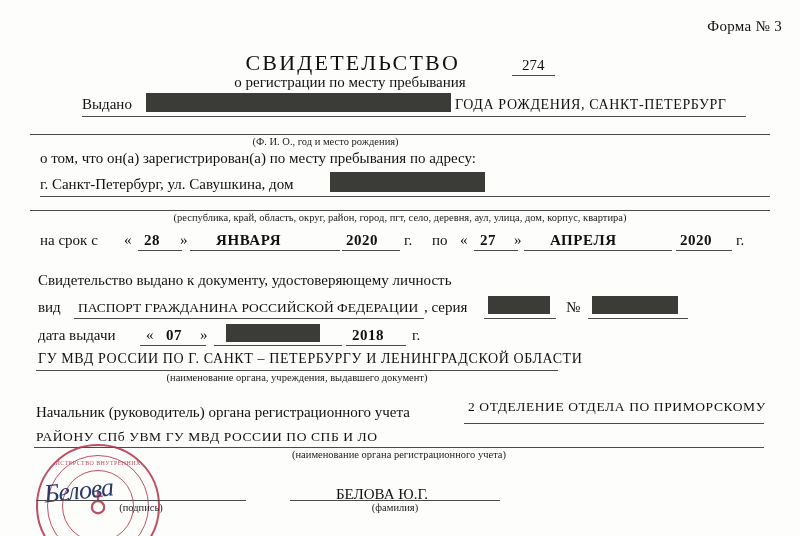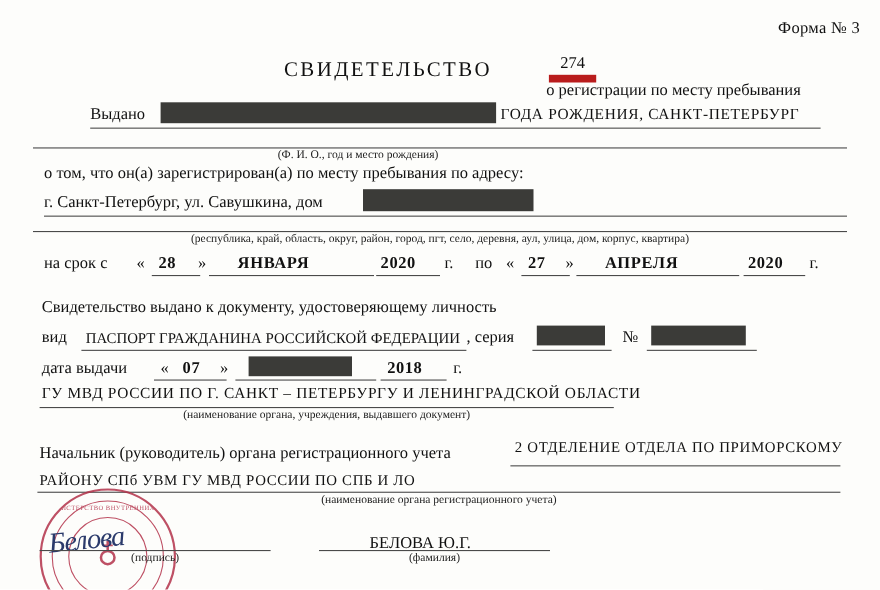--- a/index.html
+++ b/index.html
@@ -34,40 +34,39 @@
   
   .title-row {
     position: absolute;
     left: 0;
     top: 50px;
     width: 800px;
     text-align: center;
   }
   .title-main {
     display: inline-block;
-    font-size: 19px;
+    font-size: 22px;
     letter-spacing: 2.2px;
     font-weight: 400;
   }
   .title-num {
     display: inline-block;
     font-size: 15px;
     margin-left: 48px;
-    border-bottom: 7px solid #b91c1c;
+    border-bottom: 1px solid #b91c1c;
     padding: 0 10px 1px 10px;
     vertical-align: bottom;
   }
   .subtitle {
     position: absolute;
     left: 0;
     top: 74px;
     width: 700px;
-    text-align: right;
-    font-size: 15px;
-    padding-left: 28px;
+    text-align: center;
+    font-size: 15px;
   }
 
   
   .t {
     position: absolute;
     font-size: 15px;
     white-space: nowrap;
   }
   .small {
     position: absolute;

